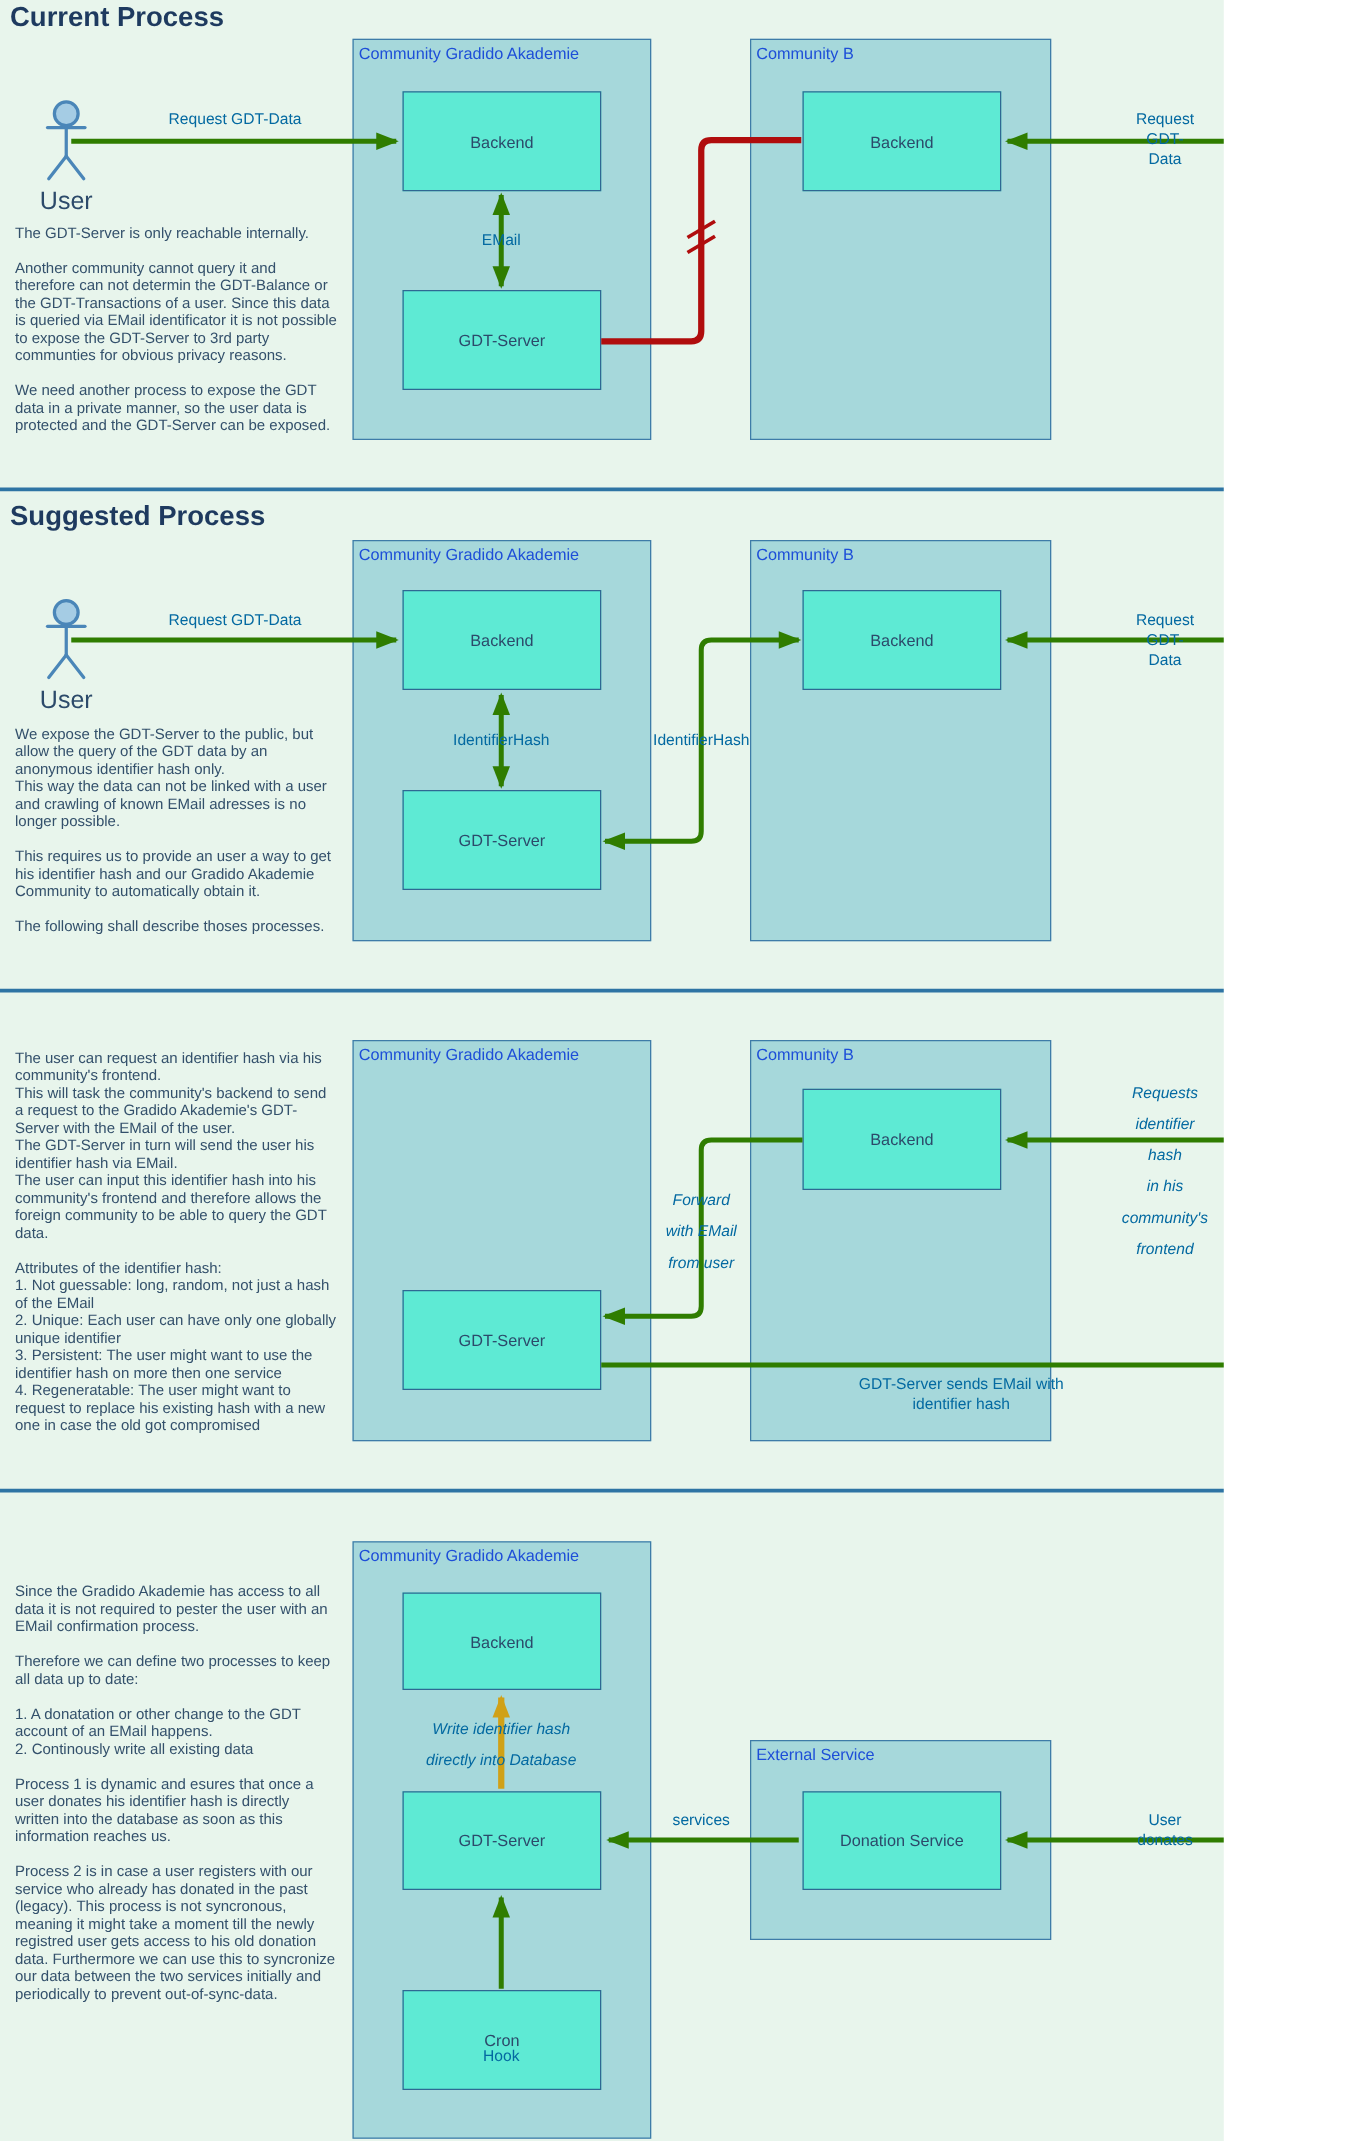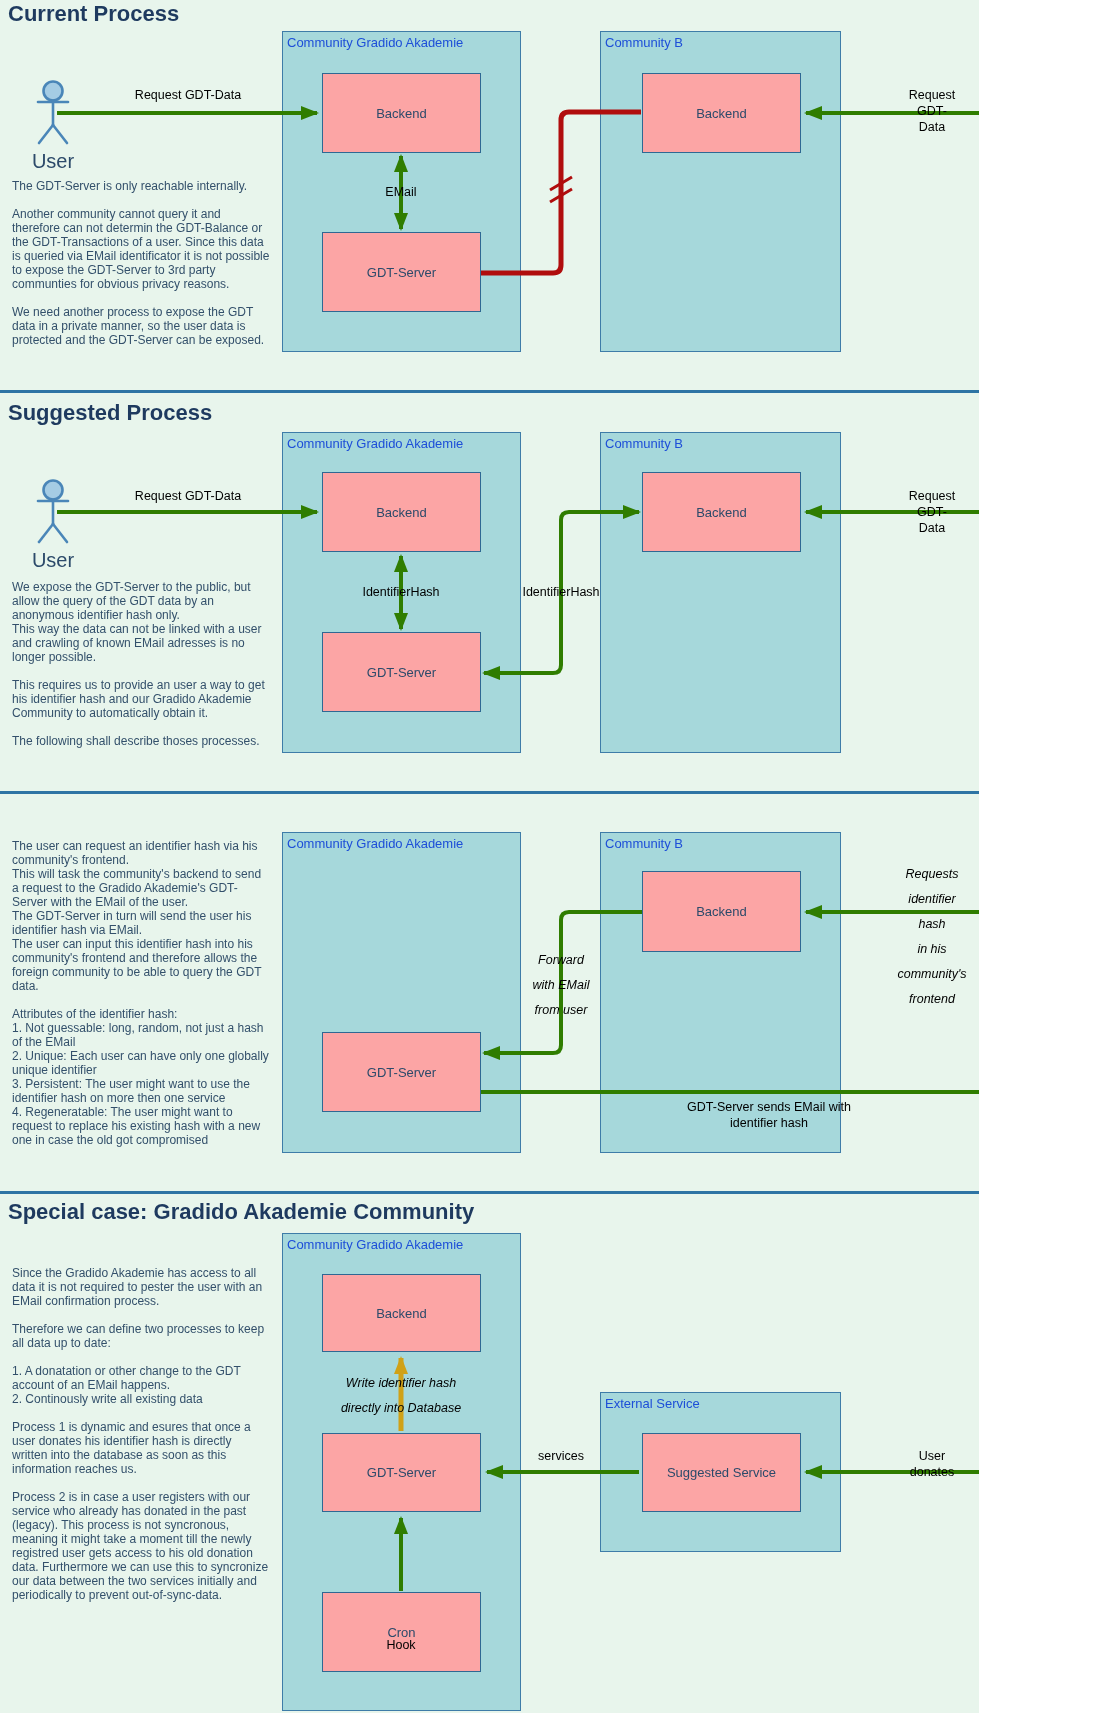--- a/index.html
+++ b/index.html
@@ -25,28 +25,28 @@
   .obox {
     position:absolute; z-index:2; box-sizing:border-box;
     background:#a6d8db; border:1.5px solid #3e7ca8;
   }
   .olabel {
     position:absolute; left:4px; top:3px;
     font-size:13px; color:#1d4ed8; white-space:nowrap;
   }
   .ibox {
     position:absolute; z-index:2; box-sizing:border-box;
-    background:#fca5a5; border:1.5px solid #2f6893;
+    background:#5eead4; border:1.5px solid #2f6893;
     display:flex; align-items:center; justify-content:center;
     font-size:13px; color:#2c4a6a;
   }
   .overlay { position:absolute; left:0; top:0; z-index:3; pointer-events:none; }
   .alabel {
     position:absolute; z-index:4; transform:translateX(-50%);
-    font-size:12.5px; line-height:16px; color:#000000;
+    font-size:12.5px; line-height:16px; color:#0369a1;
     white-space:pre-line; text-align:center;
   }
   .alabel.lh25 { line-height:25px;font-style:italic; }
   .ulabel {
     position:absolute; z-index:4; transform:translateX(-50%);
     font-size:20px; line-height:22px; color:#2c4a6a; white-space:nowrap;
   }
 </style>
 </head>
 <body>
@@ -167,21 +167,20 @@
   <div class="alabel lh25" style="left:932px;top:862px">Requests identifier hash
 in his community's frontend</div>
   <div class="alabel lh25" style="left:561px;top:948px">Forward
 with EMail
 from user</div>
   <div class="alabel" style="left:769px;top:1099px">GDT-Server sends EMail with identifier hash</div>
   <div class="ulabel" style="left:1066px;top:947px">User</div>
   <div class="ulabel" style="left:1066px;top:1127px">User</div>
 
   <div class="divider" style="top:1191px"></div>
-  <div class="section-title" style="top:1199px">Special case: Gradido Akademie Community</div>
   <div class="desc" style="top:1266px">Since the Gradido Akademie has access to all
 data it is not required to pester the user with an
 EMail confirmation process.
 
 Therefore we can define two processes to keep
 all data up to date:
 
 1. A donatation or other change to the GDT
 account of an EMail happens.
 2. Continously write all existing data
@@ -209,21 +208,21 @@
   <div class="ibox" style="left:322px;top:1274px;width:159px;height:78px">
     <span>Backend</span>
   </div>
   <div class="ibox" style="left:322px;top:1433px;width:159px;height:79px">
     <span>GDT-Server</span>
   </div>
   <div class="ibox" style="left:322px;top:1592px;width:159px;height:80px">
     <span>Cron</span>
   </div>
   <div class="ibox" style="left:642px;top:1433px;width:159px;height:79px">
-    <span>Suggested Service</span>
+    <span>Donation Service</span>
   </div>
 
   <div class="alabel lh25" style="left:401px;top:1371px">Write identifier hash
 directly into Database</div>
   <div class="alabel" style="left:561px;top:1448px">services</div>
   <div class="alabel" style="left:401px;top:1637px">Hook</div>
   <div class="alabel" style="left:932px;top:1448px">User donates</div>
   <div class="ulabel" style="left:1066px;top:1509px">User</div>
 
   <svg class="overlay" width="1094" height="1713" viewBox="0 0 1094 1713">

